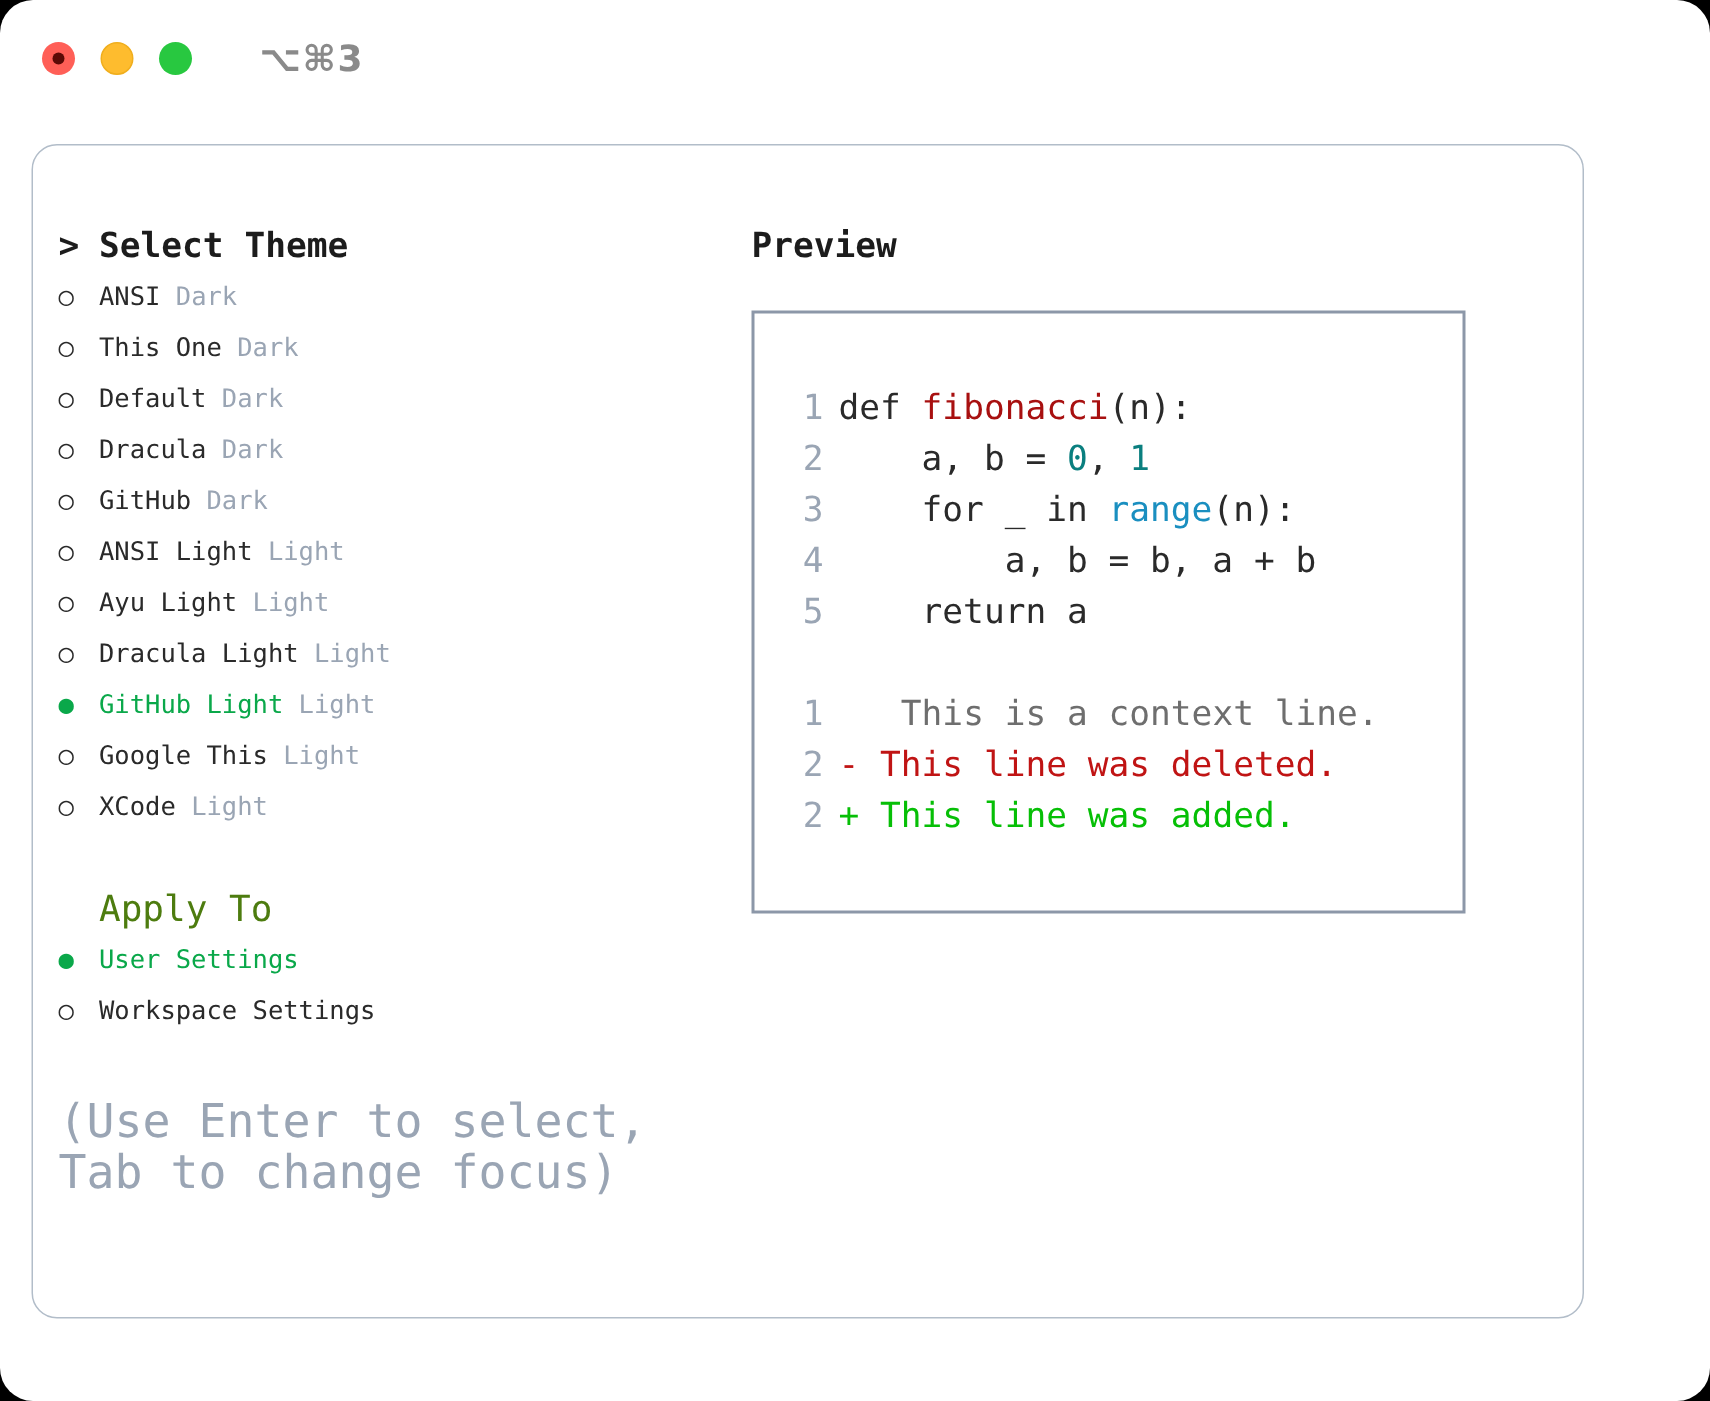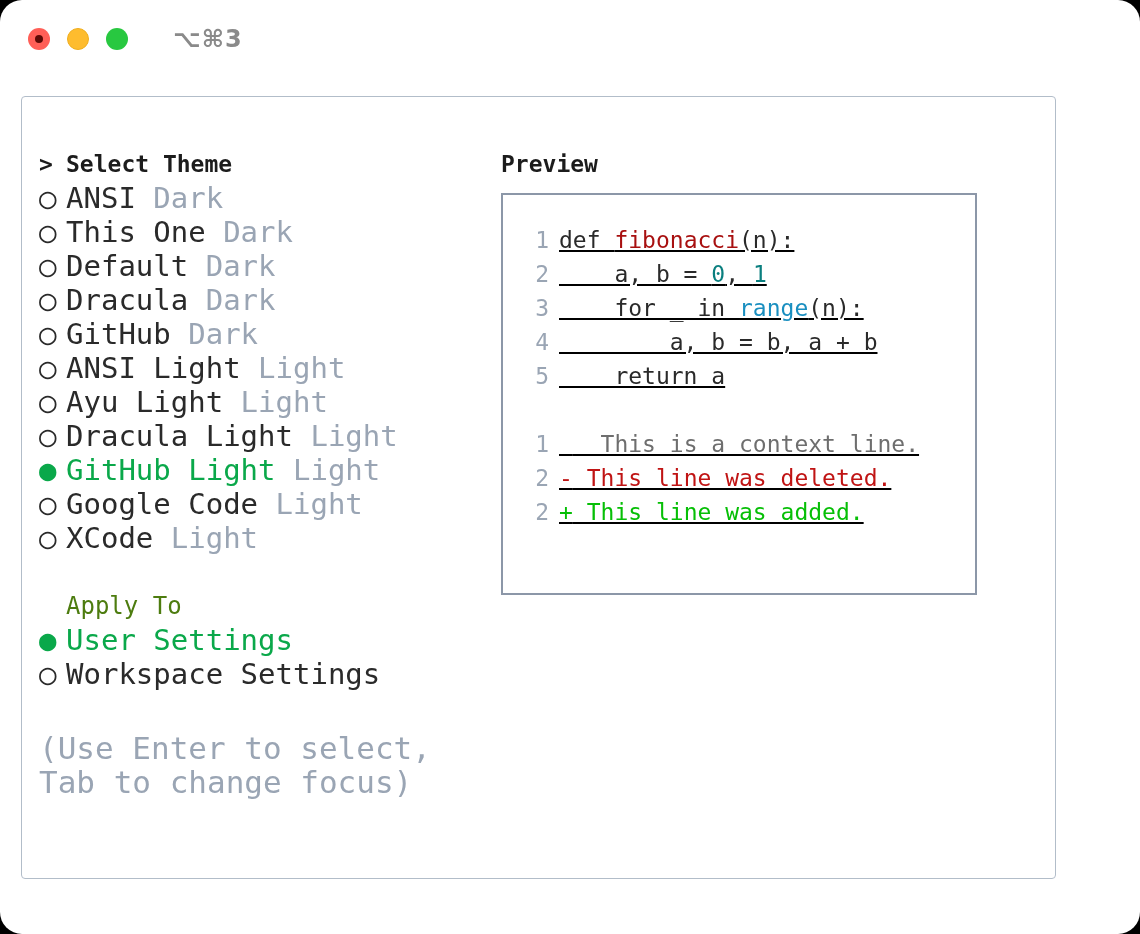--- a/index.html
+++ b/index.html
@@ -68,21 +68,21 @@
   }
 
   
   .panel {
     position: absolute;
     left: 21px;
     top: 96px;
     width: 1035px;
     height: 783px;
     border: 1px solid #b2bdc9;
-    border-radius: 4px;
+    border-radius: 17px;
     box-sizing: border-box;
     background: #ffffff;
   }
 
   .columns {
     position: absolute;
     left: 0; top: 0;
     width: 100%;
     height: 100%;
   }
@@ -101,21 +101,21 @@
     color: #1c1c1c;
     line-height: 34px;
     white-space: pre;
   }
   .list-header .marker {
     display: inline-block;
     width: 27px;
   }
 
   .theme-row {
-    font-size: 29px;
+    font-size: 17px;
     line-height: 34px;
     color: #2a2a2a;
     white-space: pre;
   }
   .theme-row .bullet {
     display: inline-block;
     width: 27px;
     color: #2a2a2a;
   }
   .theme-row.selected .bullet,
@@ -149,28 +149,27 @@
     top: 50px;
     width: 490px;
   }
   .preview-title {
     font-size: 23px;
     font-weight: bold;
     color: #1c1c1c;
     line-height: 34px;
   }
   .preview-box {
-    margin-top: 12px;
+    margin-top: 26px;
     width: 476px;
     height: 402px;
     border: 2px solid #8c97a8;
     box-sizing: border-box;
     background: #ffffff;
-    padding: 28px 0 0 0;
-    text-decoration: underline;
+    padding: 46px 0 0 0;
   }
 
   .code-line {
     font-size: 23px;
     line-height: 34px;
     white-space: pre;
     color: #2a2a2a;
     padding-left: 22px;
   }
   .code-line .lineno {
@@ -217,21 +216,21 @@
         <div id="theme-items">
             <div class="theme-row"><span class="bullet">○</span><span class="label">ANSI</span><span> </span><span class="tag">Dark</span></div>
             <div class="theme-row"><span class="bullet">○</span><span class="label">This One</span><span> </span><span class="tag">Dark</span></div>
             <div class="theme-row"><span class="bullet">○</span><span class="label">Default</span><span> </span><span class="tag">Dark</span></div>
             <div class="theme-row"><span class="bullet">○</span><span class="label">Dracula</span><span> </span><span class="tag">Dark</span></div>
             <div class="theme-row"><span class="bullet">○</span><span class="label">GitHub</span><span> </span><span class="tag">Dark</span></div>
             <div class="theme-row"><span class="bullet">○</span><span class="label">ANSI Light</span><span> </span><span class="tag">Light</span></div>
             <div class="theme-row"><span class="bullet">○</span><span class="label">Ayu Light</span><span> </span><span class="tag">Light</span></div>
             <div class="theme-row"><span class="bullet">○</span><span class="label">Dracula Light</span><span> </span><span class="tag">Light</span></div>
             <div class="theme-row selected"><span class="bullet">●</span><span class="label">GitHub Light</span><span> </span><span class="tag">Light</span></div>
-            <div class="theme-row"><span class="bullet">○</span><span class="label">Google Code</span><span> </span><span class="tag">Light</span></div>
+            <div class="theme-row"><span class="bullet">○</span><span class="label">Google This</span><span> </span><span class="tag">Light</span></div>
             <div class="theme-row"><span class="bullet">○</span><span class="label">XCode</span><span> </span><span class="tag">Light</span></div>
           </div>
 
         <div class="section-gap"></div>
 
         <div class="apply-header"><span class="marker"></span><span>Apply To</span></div>
 
         <div id="apply-items">
             <div class="theme-row selected"><span class="bullet">●</span><span class="label">User Settings</span></div>
             <div class="theme-row"><span class="bullet">○</span><span class="label">Workspace Settings</span></div>

